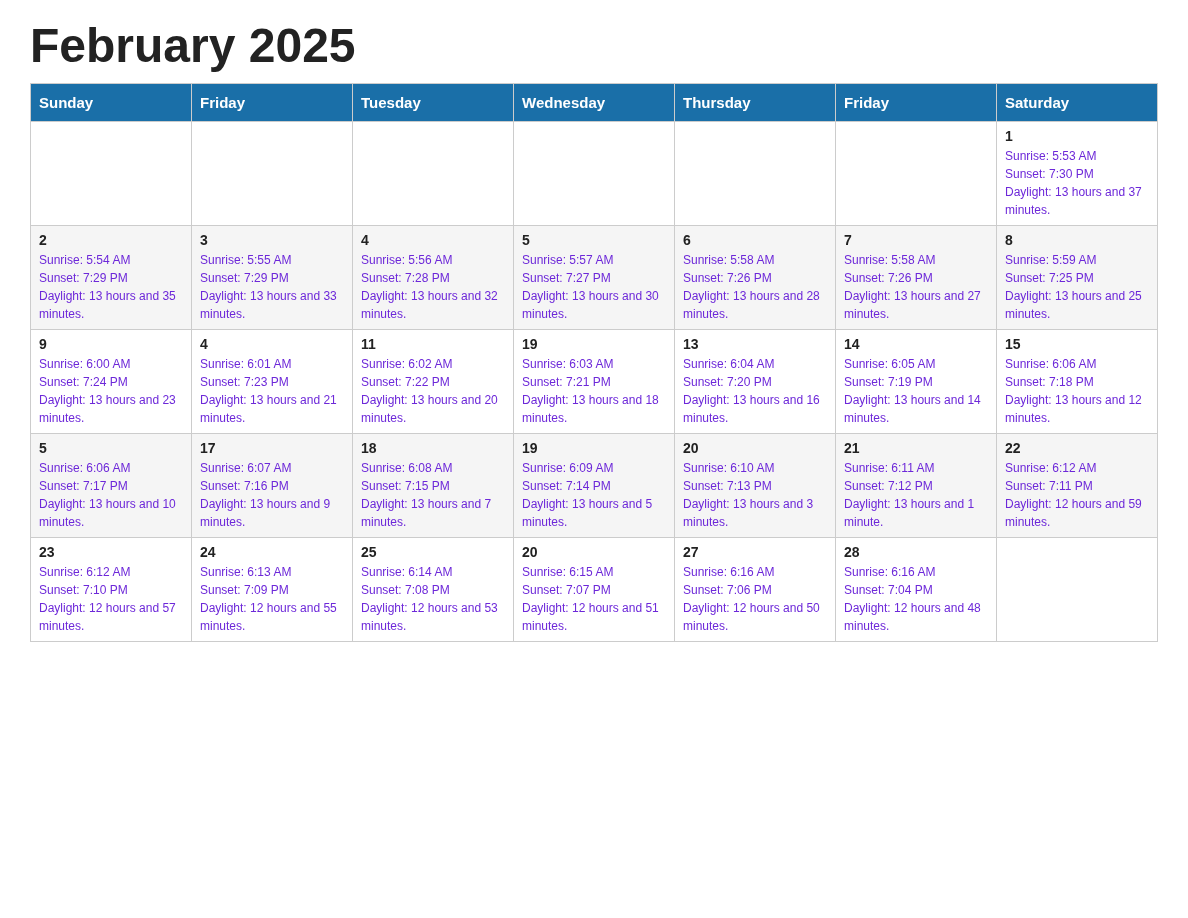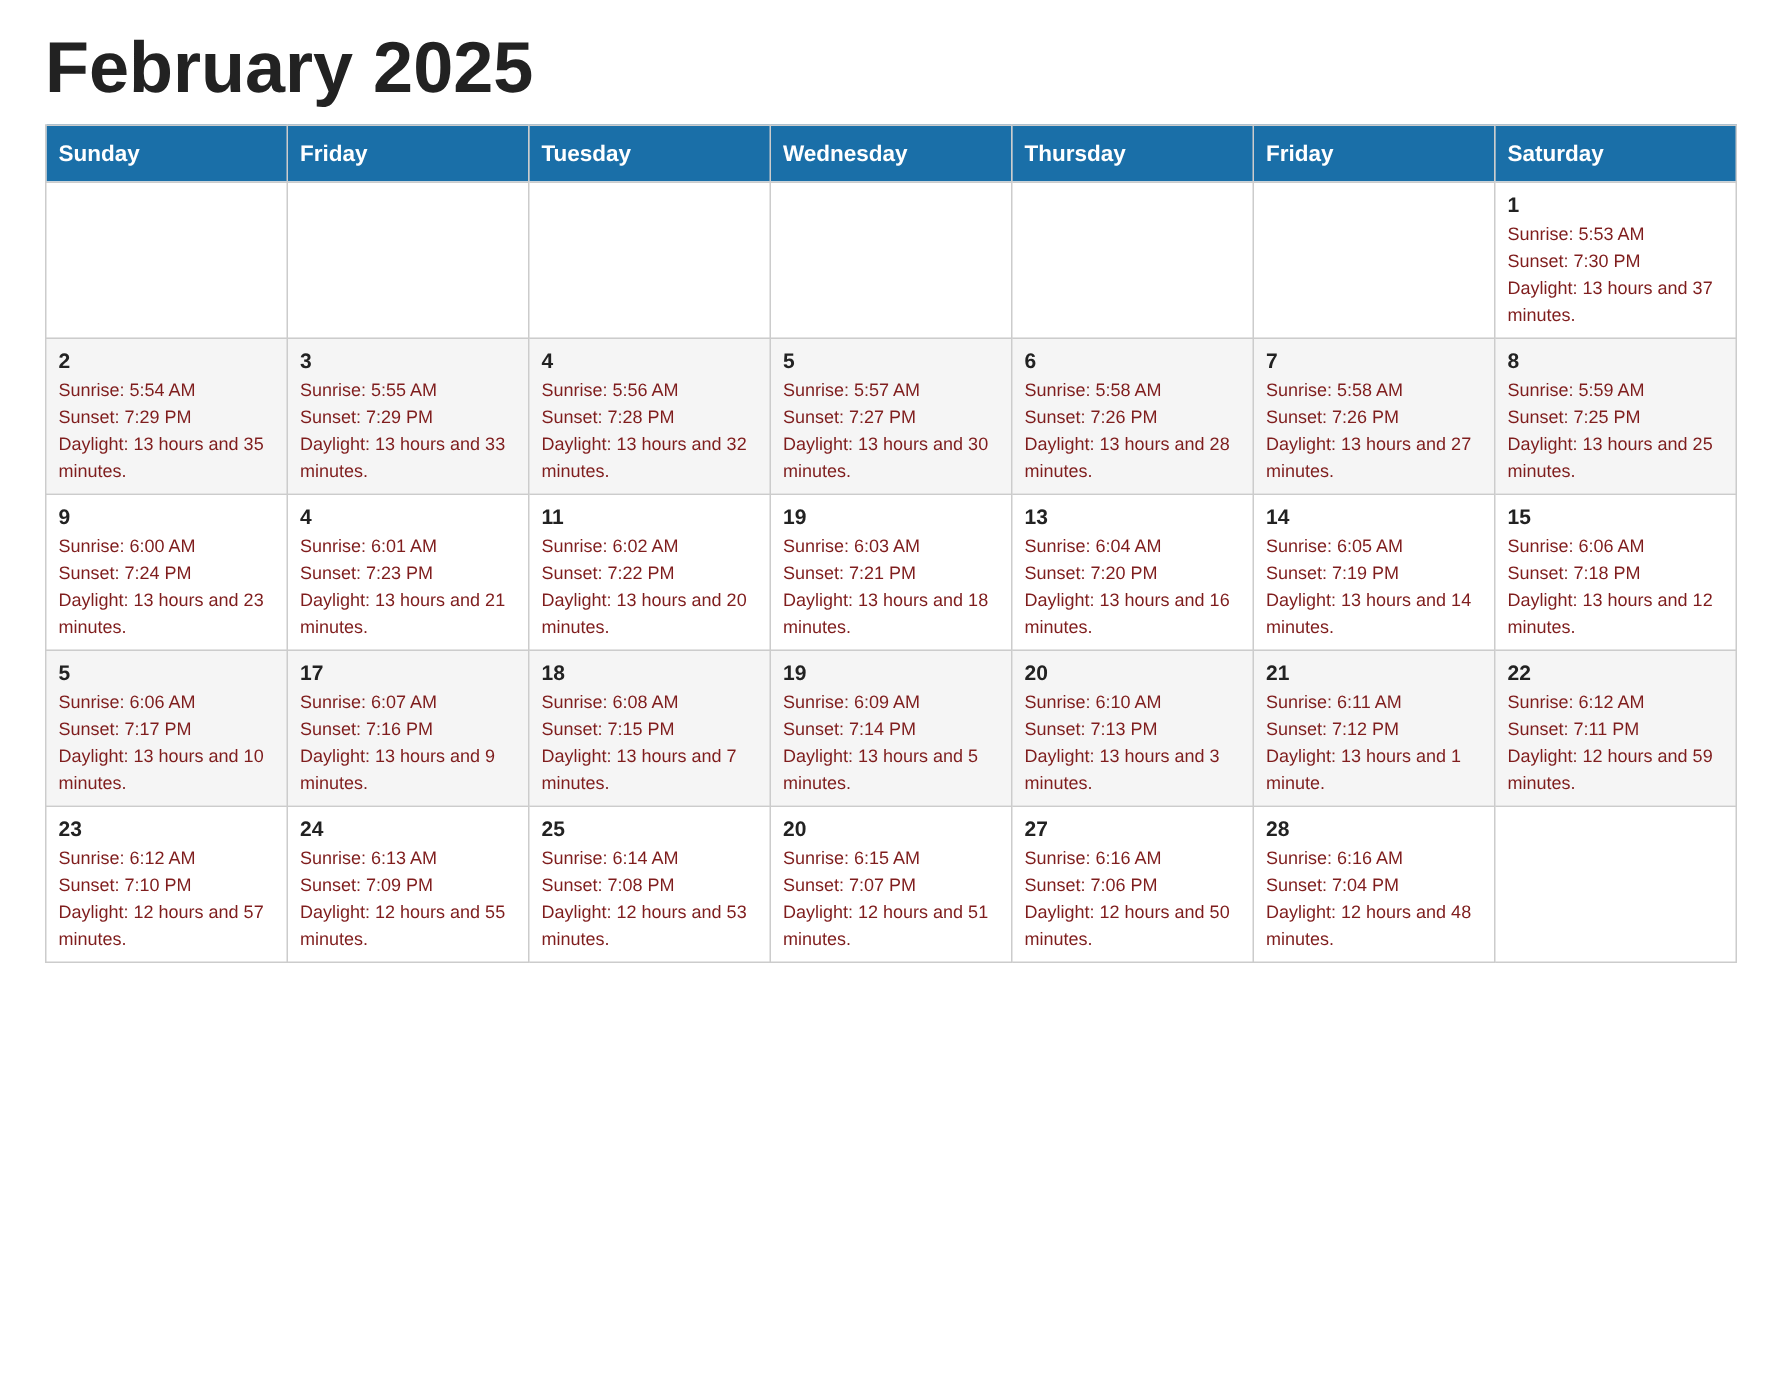--- a/index.html
+++ b/index.html
@@ -83,21 +83,21 @@
     }
     .day-number {
       font-size: 14px;
       font-weight: bold;
       display: block;
       margin-bottom: 3px;
       color: #222;
     }
     .day-info {
       font-size: 12px;
-      color: #7f1d1d;
+      color: #6d28d9;
       line-height: 1.5;
     }
     .empty-cell {
       background: #f9f9f9;
     }
     
     .row-odd td { background: #fff; }
     .row-even td { background: #f5f5f5; }
   </style>
 </head>

